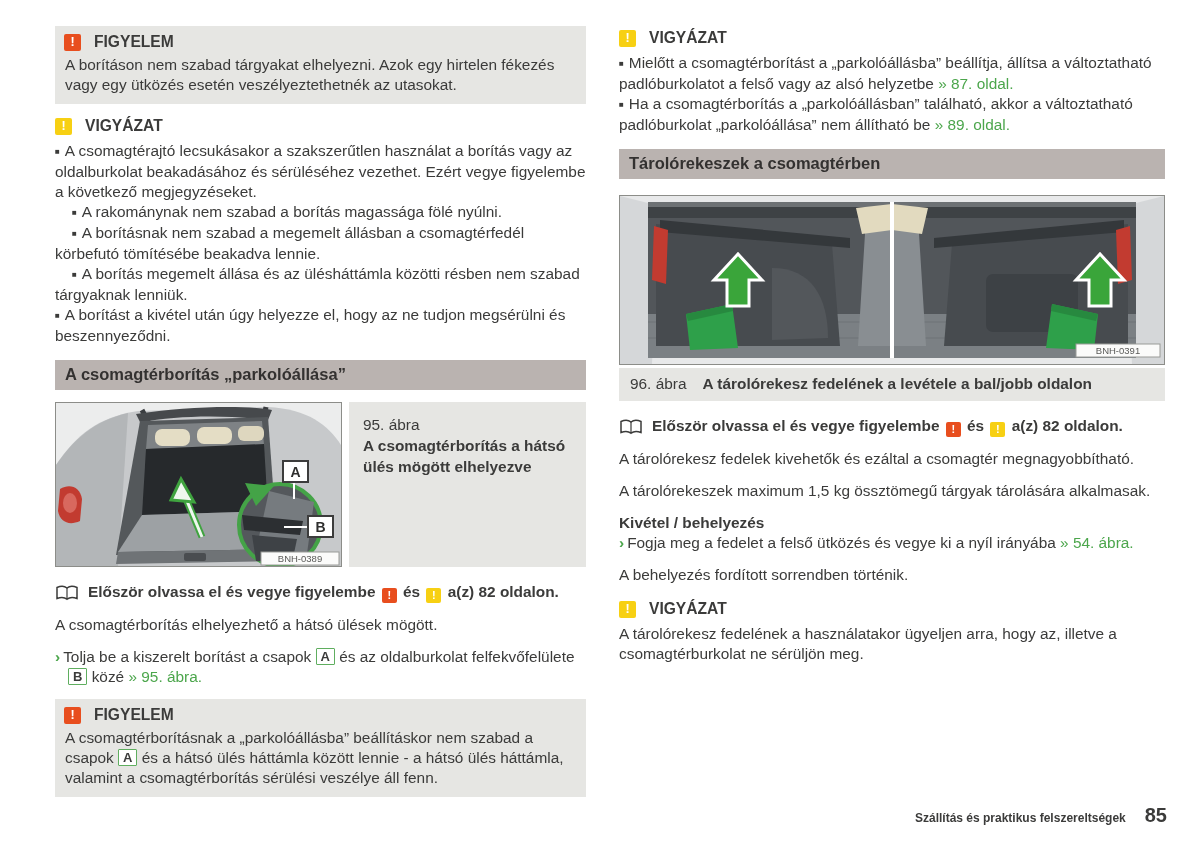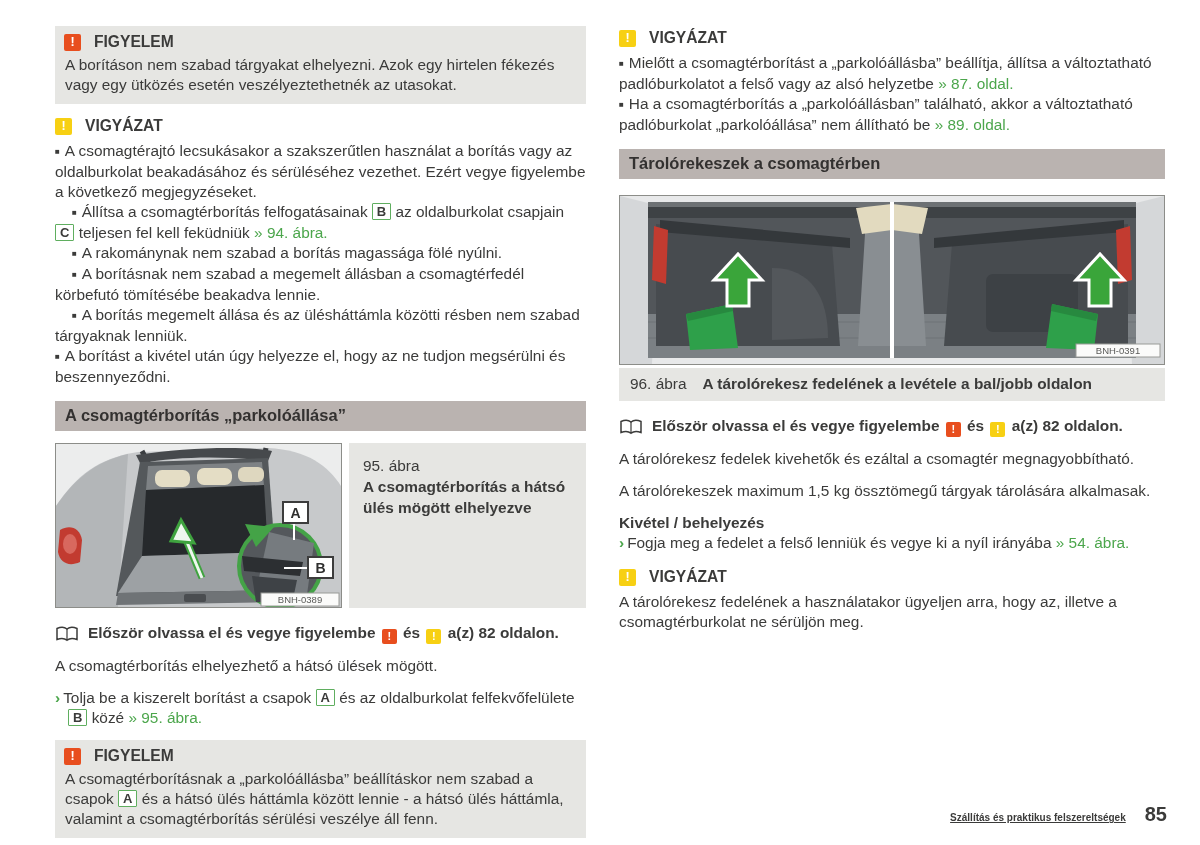--- a/index.html
+++ b/index.html
@@ -52,21 +52,21 @@
   .link{color:#4ca64c;text-decoration:none;cursor:pointer;}
   .subhead{font-weight:bold;margin:12px 0 0;}
 
   .keybox{display:inline-block;border:1.5px solid #5fae5f;background:#fff;border-radius:1px;
           padding:0 4px;font-size:13px;line-height:15px;font-weight:bold;color:#3b3b3a;
           text-indent:0;vertical-align:1px;}
 
   .mt8{margin-top:8px;}
   .footer{position:absolute;right:33px;bottom:17px;display:flex;align-items:baseline;gap:19px;
           font-weight:bold;}
-  .footer .chap{font-size:10px;text-decoration:underline;}
+  .footer .chap{font-size:12px;}
   .footer .num{font-size:20px;text-align:right;}
 
   svg text{font-family:"Liberation Sans","DejaVu Sans",sans-serif;}
 </style>
 </head>
 <body>
 
 <div class="page">
 
   <div class="col col-l">
@@ -79,26 +79,20 @@
       <p>A borításon nem szabad tárgyakat elhelyezni. Azok egy hirtelen fékezés vagy egy ütközés esetén veszélyeztethetnék az utasokat.</p>
     </div>
 
     <div class="vsec">
       <div class="whead">
         <span class="wicon yellow">!</span>
         <span>VIGYÁZAT</span>
       </div>
       <div class="bullets">
         <p><span class="sq">■</span><span>A csomagtérajtó lecsukásakor a szakszerűtlen használat a borítás vagy az oldalburkolat beakadásához és sérüléséhez vezethet. Ezért vegye figyelembe a következő megjegyzéseket.</span></p>
-        <p class="nested"><span class="sq">■</span><span>Állítsa a csomagtérborítás felfogatásainak</span>
-          <span class="keybox">B</span>
-          <span>az oldalburkolat csapjain</span>
-          <span class="keybox">C</span>
-          <span>teljesen fel kell feküdniük</span>
-          <span class="link">» 94. ábra.</span></p>
         <p class="nested"><span class="sq">■</span><span>A rakománynak nem szabad a borítás magassága fölé nyúlni.</span></p>
         <p class="nested"><span class="sq">■</span><span>A borításnak nem szabad a megemelt állásban a csomagtérfedél körbefutó tömítésébe beakadva lennie.</span></p>
         <p class="nested"><span class="sq">■</span><span>A borítás megemelt állása és az ülésháttámla közötti résben nem szabad tárgyaknak lenniük.</span></p>
         <p><span class="sq">■</span><span>A borítást a kivétel után úgy helyezze el, hogy az ne tudjon megsérülni és beszennyeződni.</span></p>
       </div>
     </div>
 
     <div class="sectionbar">A csomagtérborítás „parkolóállása”</div>
 
     <div class="fig-row">
@@ -259,23 +253,24 @@
         <span>és</span>
         <span class="wicon yellow sm">!</span>
         <span>a(z) 82 oldalon.</span>
       </span>
     </div>
 
     <p class="para">A tárolórekesz fedelek kivehetők és ezáltal a csomagtér megnagyobbítható.</p>
     <p class="para">A tárolórekeszek maximum 1,5 kg össztömegű tárgyak tárolására alkalmasak.</p>
 
     <p class="subhead">Kivétel / behelyezés</p>
-    <p class="step" style="margin-top:0;"><span class="chev">›</span><span>Fogja meg a fedelet a felső lenniük és vegye ki a nyíl irányába</span>
+    <p class="step" style="margin-top:0;"><span class="chev">›</span><span>Fogja meg a fedelet a felső ütközés és vegye ki a nyíl irányába</span>
       <span class="link">» 54. ábra.</span></p>
 
+    <p class="para">A behelyezés fordított sorrendben történik.</p>
 
     <div class="vsec" style="margin-top:14px;">
       <div class="whead">
         <span class="wicon yellow">!</span>
         <span>VIGYÁZAT</span>
       </div>
       <p style="margin:0;">A tárolórekesz fedelének a használatakor ügyeljen arra, hogy az, illetve a csomagtérburkolat ne sérüljön meg.</p>
     </div>
 
   </div>

